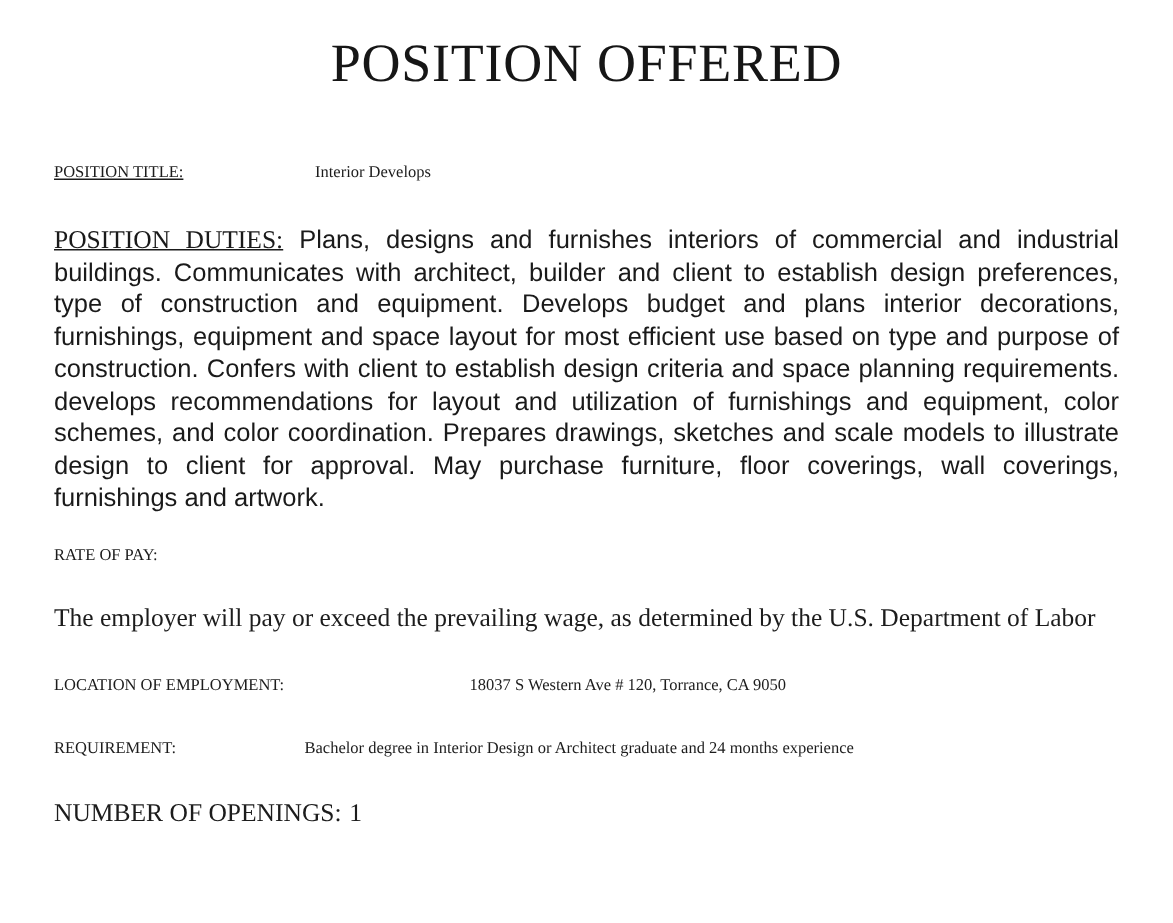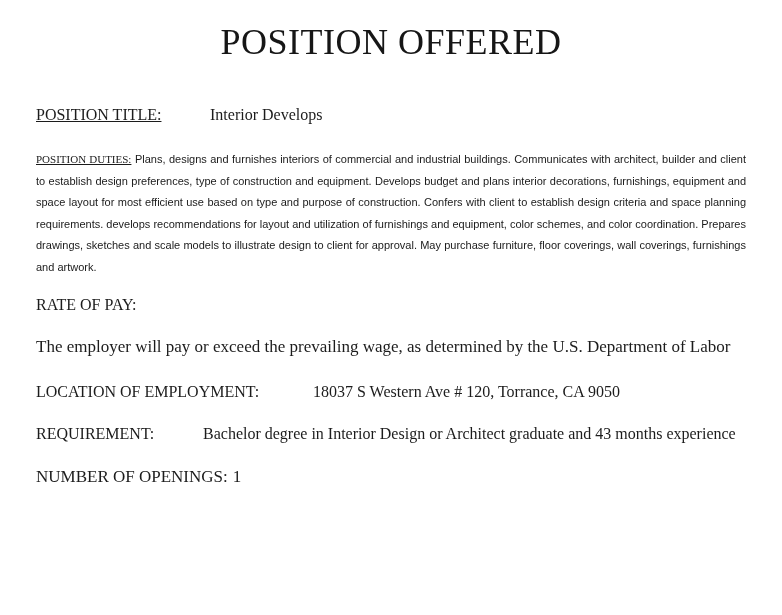--- a/index.html
+++ b/index.html
@@ -23,34 +23,34 @@
     font-family: "Liberation Serif", serif;
     font-weight: normal;
     font-size: 36px;
     line-height: 1.12;
     letter-spacing: 0.5px;
     color: #161616;
   }
   .row {
     display: flex;
     align-items: flex-start;
-    font-size: 16px;
+    font-size: 11px;
     line-height: 22px;
   }
   .row .label { flex: 0 0 auto; white-space: nowrap; }
   .row .value { flex: 1 1 auto; }
   .underlined { text-decoration: underline; }
 
   .row-position-title { margin-top: 42px; }
   .row-position-title .label { width: 174px; }
 
   .duties {
     margin-top: 23px;
     font-family: "Liberation Sans", sans-serif;
-    font-size: 11px;
+    font-size: 17px;
     line-height: 21.5px;
     text-align: justify;
     color: #1a1a1a;
   }
   .duties .duties-label {
     font-family: "Liberation Serif", serif;
     text-decoration: underline;
   }
 
   .row-rate { margin-top: 16px; }
@@ -95,21 +95,21 @@
 
     <p class="wage-statement">The employer will pay or exceed the prevailing wage, as determined by the U.S. Department of Labor</p>
 
     <div class="row row-location">
       <span class="label">LOCATION OF EMPLOYMENT:</span>
       <span class="value">18037 S Western Ave # 120, Torrance, CA 9050</span>
     </div>
 
     <div class="row row-requirement">
       <span class="label">REQUIREMENT:</span>
-      <span class="value">Bachelor degree in Interior Design or Architect graduate and 43 months experience</span>
+      <span class="value">Bachelor degree in Interior Design or Architect graduate and 24 months experience</span>
     </div>
 
     <div class="row-openings">
       <span class="label">NUMBER OF OPENINGS:</span><span>1</span>
     </div>
 
   </div>
 </div>
 
 </body></html>

